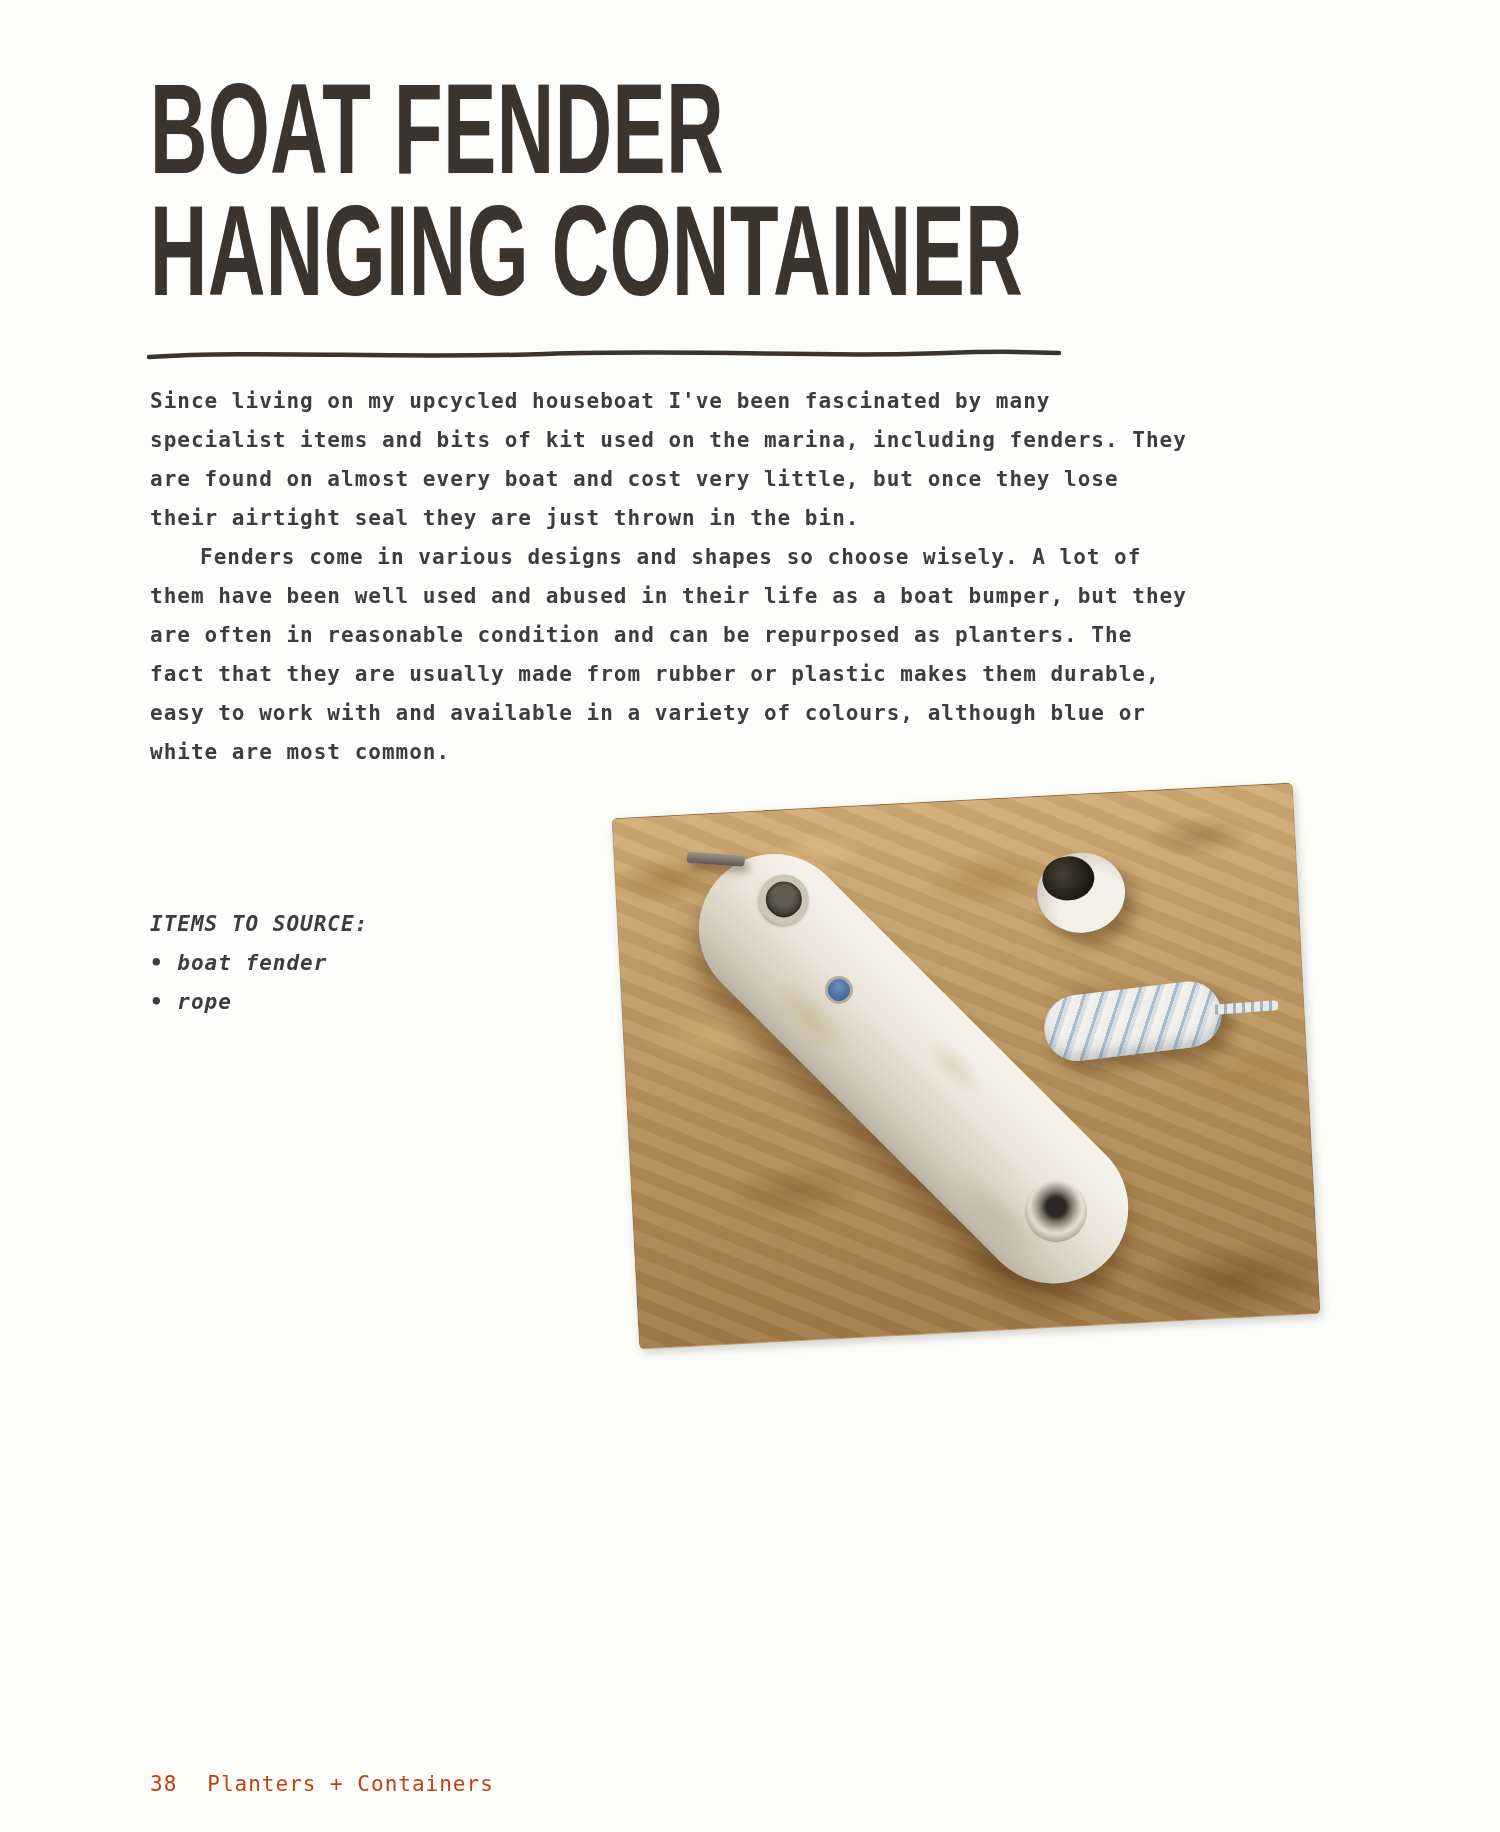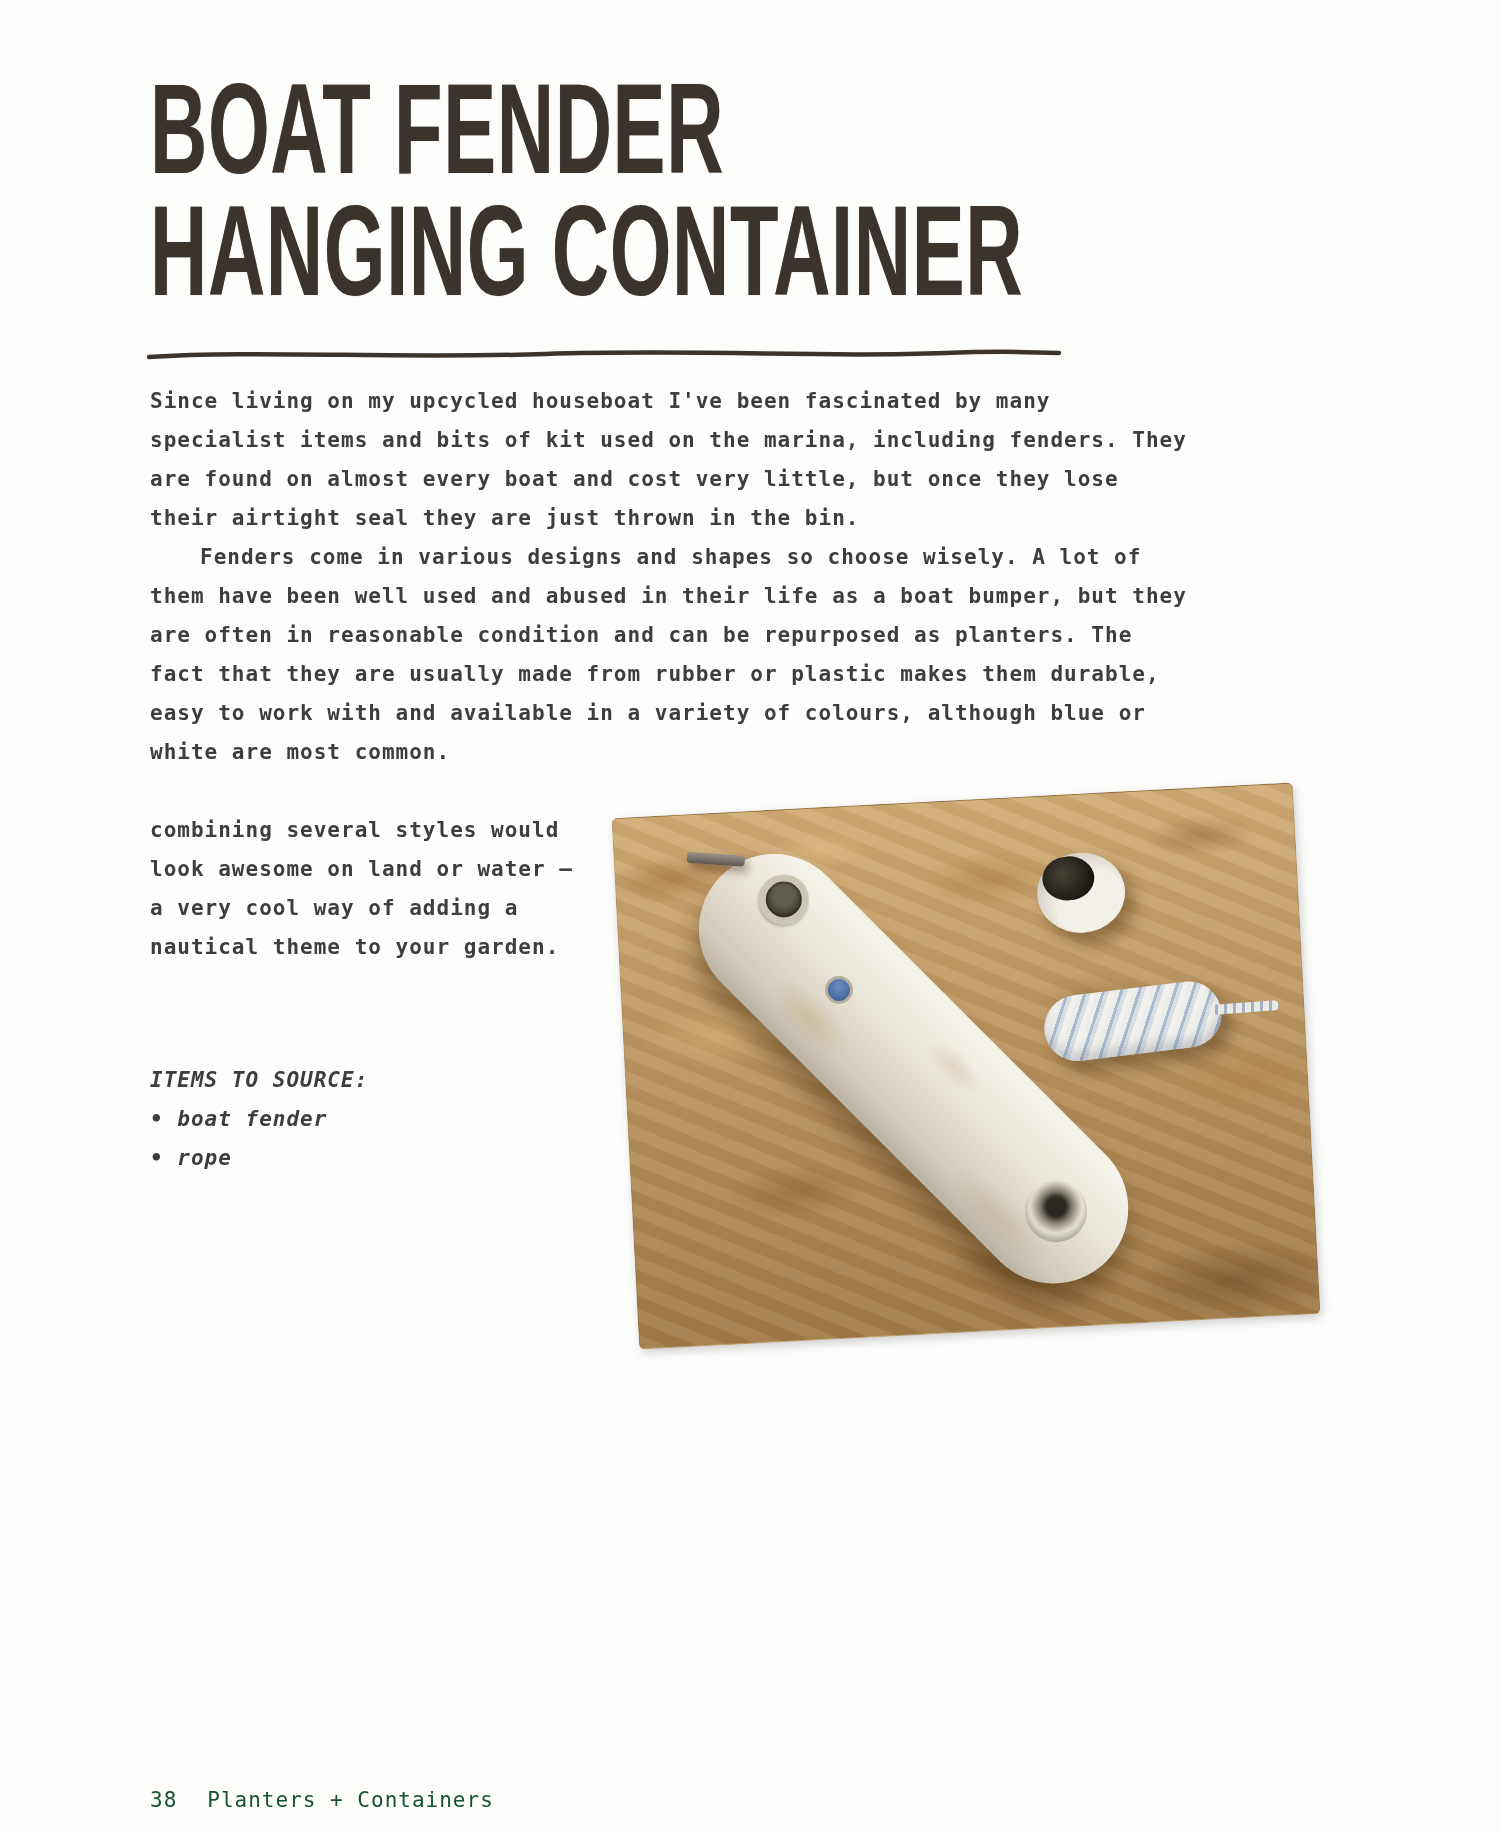--- a/index.html
+++ b/index.html
@@ -215,22 +215,21 @@
   .items-to-source ul { margin: 0; padding: 0; list-style: none; }
   .items-to-source li::before { content: "\2022\00a0"; }
 
   
   .page-footer {
     position: absolute;
     left: 150px;
     top: 1772px;
     font-size: 21px;
     letter-spacing: 1px;
-    color: #14532d;
-    margin-top: 16px;
+    color: #c2410c;
   }
   .page-footer .page-number { margin-right: 30px; }
 </style>
 </head>
 <body>
 
 <div class="title-block">
   <div class="title-line">BOAT FENDER</div>
   <div class="title-line">HANGING CONTAINER</div>
 </div>
@@ -249,21 +248,21 @@
         <div class="fender-eye-top"></div>
         <div class="fender-dot"></div>
         <div class="fender-eye-bottom"></div>
       </div>
       <div class="holesaw"></div>
       <div class="holesaw-bit"></div>
       <div class="rope"></div>
     </div>
   </div>
 
-  <p class="indent"><br><span>combining several styles would look awesome on land or water — a very cool way of adding a nautical theme to your garden.</span></p>
+  <p class="indent"><br></p>
 
   <div class="items-to-source">
     <p class="heading">ITEMS TO SOURCE:</p>
     <ul>
       <li>boat fender</li>
       <li>rope</li>
     </ul>
   </div>
 </div>
 

